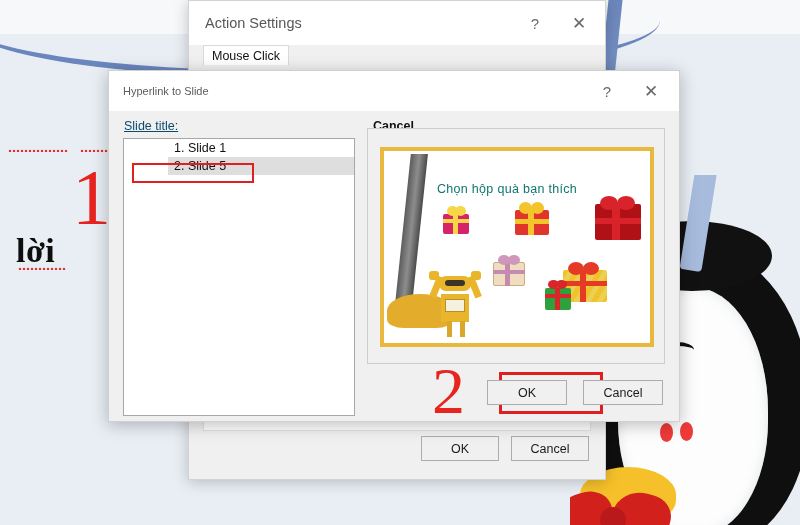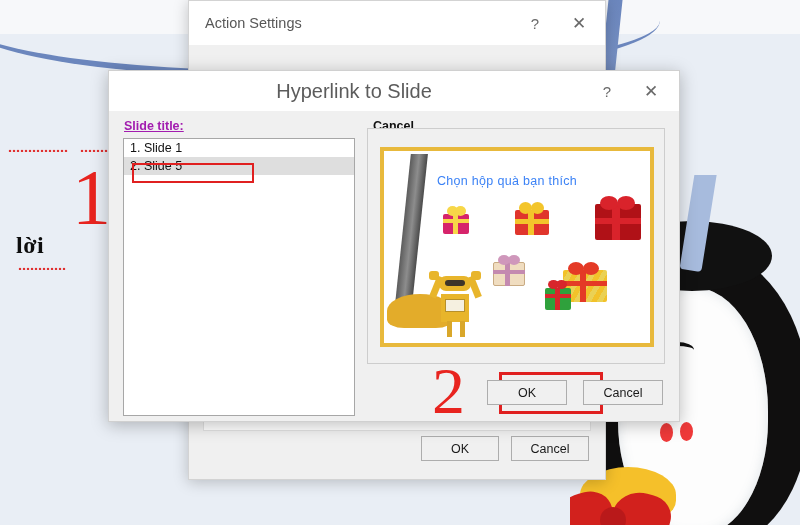--- a/index.html
+++ b/index.html
@@ -36,21 +36,21 @@
   
   .slide-text {
     position:absolute;
     font-family:"Liberation Serif", serif;
     font-weight:bold;
     color:#0d0d0d;
     white-space:nowrap;
     letter-spacing:0.5px;
   }
   #txt-hoiso { left:6px; top:113px; font-size:34px; }
-  #txt-loi   { left:16px; top:232px; font-size:24px; }
+  #txt-loi   { left:16px; top:232px; font-size:34px; }
   .squig {
     position:absolute; height:4px;
     background:
       radial-gradient(circle at 2px 3px, #e03030 1.4px, transparent 1.6px) 0 0/4px 4px repeat-x;
   }
   #sq1 { left:8px; top:148px; width:60px; }
   #sq2 { left:80px; top:148px; width:48px; }
   #sq3 { left:18px; top:266px; width:48px; }
 
   
@@ -183,33 +183,34 @@
   #hyperlink-dialog {
     position:absolute; left:108px; top:70px; width:572px; height:352px;
     background:#f0f0f0;
     border:1px solid #d0d0d0;
     box-shadow: 0 3px 16px rgba(0,0,0,.26);
   }
   #hl-titlebar {
     height:40px; background:#ffffff;
     display:flex; align-items:center; padding:0 6px 0 14px;
   }
-  #hl-title { font-size:20px; color:#5c5c5c; flex:1;text-align:center; }
+  #hl-title { font-size:11px; color:#5c5c5c; flex:1; }
   #hl-body { position:absolute; left:0; top:40px; right:0; bottom:0; }
 
   #slide-title-label {
     position:absolute; left:15px; top:8px;
-    font-size:12.5px; color:#a21caf; font-weight:bold;
+    font-size:12.5px; color:#0c4a6e; font-weight:normal;
   }
   #slide-title-label u { text-decoration: underline; }
 
   #slide-listbox {
     position:absolute; left:14px; top:27px; width:232px; height:278px;
     background:#ffffff; border:1px solid #a7a7a7;
     overflow:hidden;
+    padding-left:44px;
   }
   .list-item {
     height:18px; line-height:18px;
     padding-left:6px;
     font-size:12.5px; color:#111;
     font-family:"Liberation Sans", sans-serif;
   }
   .list-item.selected { background:#dedede; }
 
   #list-redbox {
@@ -229,22 +230,22 @@
   #preview-frame {
     position:absolute; left:12px; top:18px; width:274px; height:200px;
     border:4px solid #e8b93c;
     background:#ffffff;
     overflow:hidden;
   }
   #preview-inner {
     position:absolute; inset:3px; background:#ffffff; overflow:hidden;
   }
   #prev-title {
-    position:absolute; left:50px; top:20px;
-    font-size:12.5px; color:#3b82f6;
+    position:absolute; left:50px; top:28px;
+    font-size:12.5px; color:#0f766e;
     font-family:"Liberation Sans", sans-serif;
     white-space:nowrap;
     letter-spacing:0.3px;
   }
   
   #prev-pole {
     position:absolute; left:16px; top:-4px; width:17px; height:158px;
     background:linear-gradient(to right,#5c5c5c,#8d8d8d,#4a4a4a);
     transform:rotate(6deg);
   }
@@ -341,20 +342,21 @@
 </div>
 
 <div id="action-dialog">
   <div id="action-titlebar">
     <div id="action-title">Action Settings</div>
     <div class="tb-btn">?</div>
     <div class="tb-btn close">✕</div>
   </div>
 
   <div id="action-tabs">
+    <div class="tab active">Mouse Click</div>
   </div>
 
   <div id="action-body">
     <div id="action-inner-panel"></div>
 
     <div id="highlight-row">
       <div id="highlight-box"></div>
       <div id="highlight-label">Highlight click</div>
     </div>
     <div id="action-white-strip"></div>

